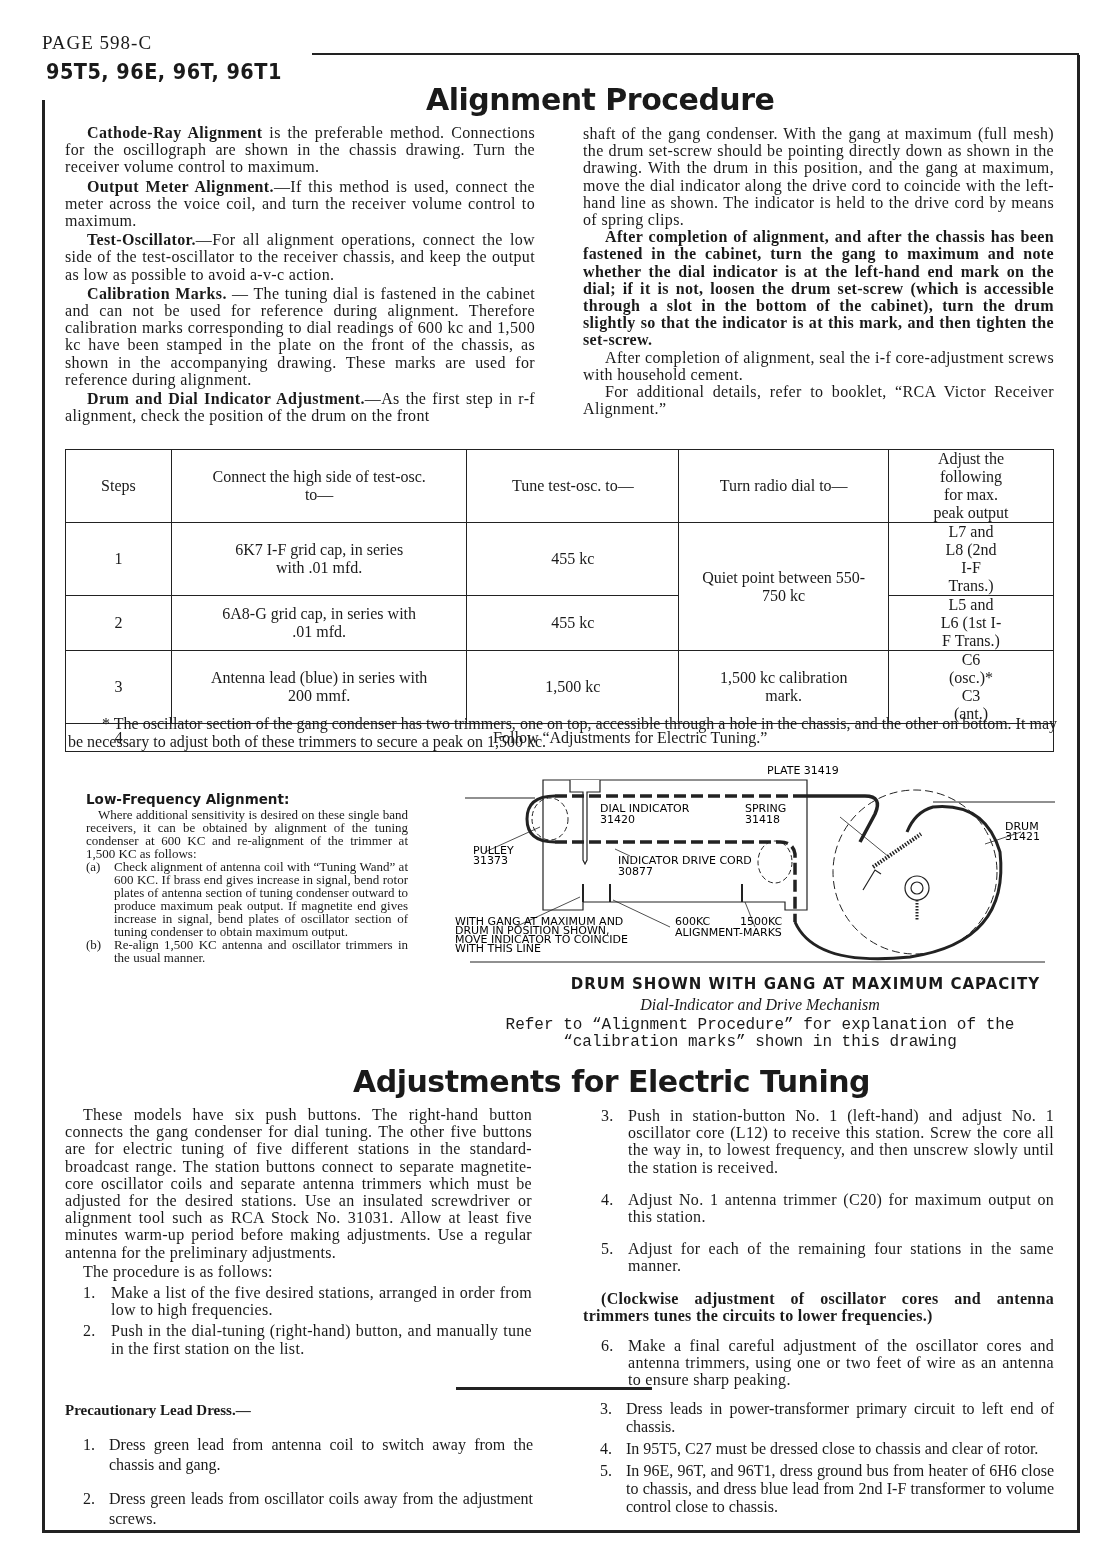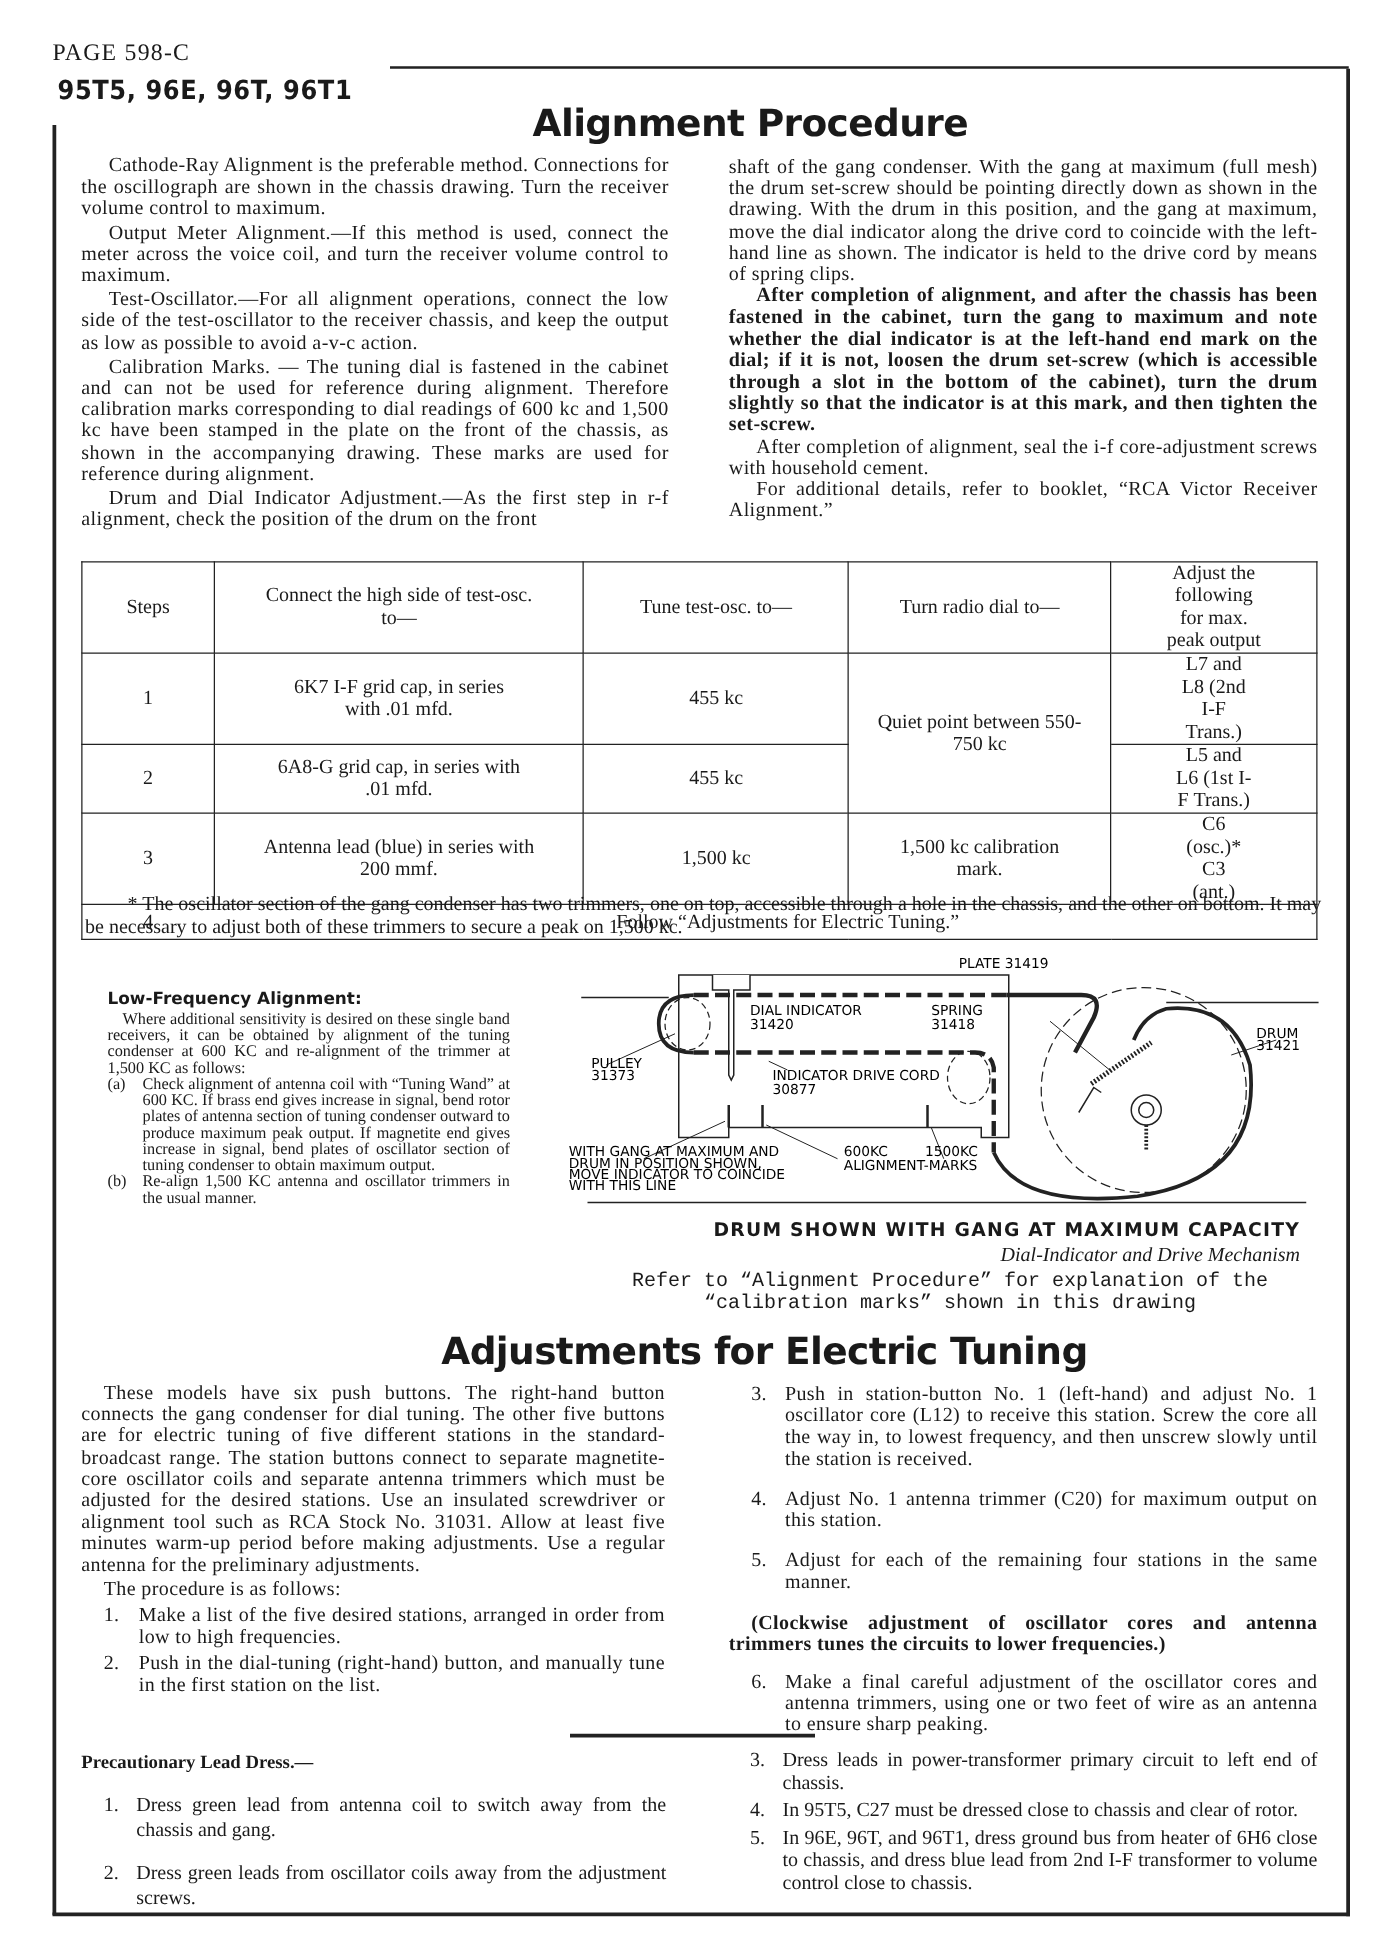--- a/index.html
+++ b/index.html
@@ -9,36 +9,36 @@
   .models { left:46px; top:60px; font-family:"DejaVu Sans", sans-serif; font-weight:bold; font-size:21px; letter-spacing:0.5px; transform:scaleX(0.92); transform-origin:left; }
   .topline { left:312px; top:53px; width:767px; height:2px; background:#222; }
   .frame-left { left:42px; top:100px; width:3px; height:1432px; background:#222; }
   .frame-right { left:1077px; top:55px; width:3px; height:1478px; background:#222; }
   .frame-bottom { left:42px; top:1530px; width:1038px; height:3px; background:#222; }
   .h-title { font-family:"DejaVu Sans", sans-serif; font-weight:bold; letter-spacing:-0.5px; }
   .title1 { left:426px; top:82px; font-size:30px; }
   .title2 { left:353px; top:1064px; font-size:30px; }
   .col { font-family:"Liberation Serif", serif; font-size:16px; line-height:17.2px; text-align:justify; letter-spacing:0.35px; }
   .col p { margin:0; text-indent:22px; }
-  .col b { font-weight:normal; }
+  .col b { font-weight:bold; }
   .colL1 { left:65px; top:124px; width:470px; }
   .colR1 { left:583px; top:125px; width:471px; }
   .colR1 .boldp { font-weight:bold; }
   table.steps { position:absolute; left:65px; top:449px; width:989px; border-collapse:collapse; font-family:"Liberation Serif", serif; font-size:16px; line-height:18px; }
   table.steps td, table.steps th { border:1.5px solid #222; text-align:center; vertical-align:middle; font-weight:normal; padding:0 4px; }
   .footnote { left:68px; top:715px; width:989px; font-family:"Liberation Serif", serif; font-size:16px; line-height:18px; text-align:justify; }
   .footnote span.ind { display:inline-block; width:34px; }
   .lfa { left:86px; top:793px; width:322px; font-family:"Liberation Serif", serif; font-size:13px; line-height:13px; text-align:justify; }
   .lfa .hd { font-family:"DejaVu Sans", sans-serif; font-weight:bold; font-size:13.5px; margin-bottom:2px; }
   .lfa p { margin:0; text-indent:12px; }
   .lfa .li { display:flex; }
   .lfa .li .n { width:28px; flex:none; }
   .lfa .li .t { flex:1; }
   .caption1 { left:480px; top:975px; width:560px; text-align:right; font-family:"DejaVu Sans", sans-serif; font-weight:bold; font-size:15px; letter-spacing:1px; }
-  .caption2 { left:480px; top:996px; width:560px; text-align:right; font-family:"Liberation Serif", serif; font-style:italic; font-size:16px; }
+  .caption2 { left:480px; top:996px; width:560px; text-align:center; font-family:"Liberation Serif", serif; font-style:italic; font-size:16px; }
   .caption3 { left:480px; top:1017px; width:560px; text-align:center; font-family:Liberation Mono, monospace; font-size:16px; line-height:17px; }
   .colL2 { left:65px; top:1106px; width:467px; font-family:"Liberation Serif", serif; font-size:16px; line-height:17.2px; text-align:justify; letter-spacing:0.3px; }
   .colL2 p { margin:0; text-indent:18px; }
   .ol .li { display:flex; margin-top:4px; }
   .ol .li .n { width:28px; flex:none; padding-left:18px; }
   .ol .li .t { flex:1; }
   .colR2 { left:583px; top:1107px; width:471px; font-family:"Liberation Serif", serif; font-size:16px; line-height:17.2px; text-align:justify; letter-spacing:0.3px; }
   .colR2 .li { display:flex; margin-bottom:15px; }
   .colR2 .li .n { width:45px; flex:none; padding-left:18px; box-sizing:border-box; }
   .colR2 .li .t { flex:1; }

